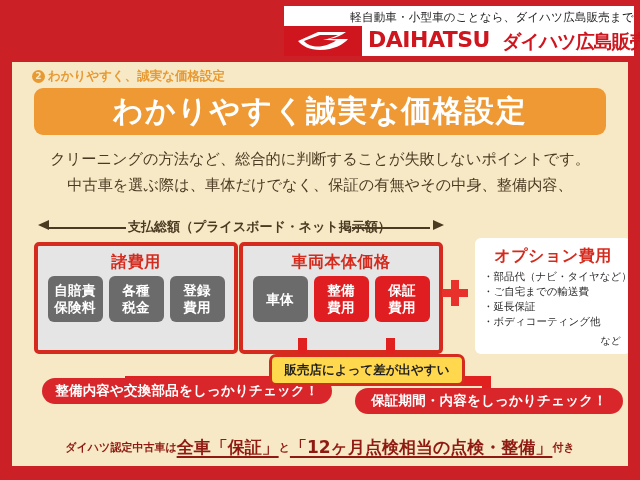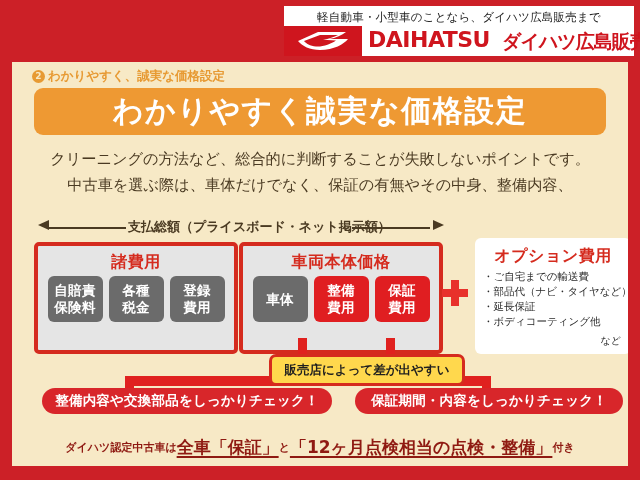--- a/index.html
+++ b/index.html
@@ -10,21 +10,21 @@
   }
   #page{position:relative;width:640px;height:480px;background:#cc2027;overflow:hidden;}
 
   
   .header{position:absolute;left:0;top:0;width:640px;height:62px;background:#cc2027;}
   .hdr-white{
     position:absolute;left:284px;top:6px;width:350px;height:50px;background:#ffffff;
   }
   .hdr-tag{
     position:absolute;left:0;top:2px;width:350px;height:18px;
-    font-size:11.5px;color:#1a1a1a;text-align:center;line-height:18px;
+    font-size:11.5px;color:#1a1a1a;text-align:right;line-height:18px;
     letter-spacing:.2px;white-space:nowrap;font-weight:400;
   }
   .hdr-logo-row{position:absolute;left:0;top:20px;width:350px;height:30px;text-decoration:underline;}
   .logo-badge{
     position:absolute;left:0;top:0;width:78px;height:30px;background:#cf151e;
   }
   .logo-badge svg{position:absolute;left:12px;top:5px;}
   .logo-word{
     position:absolute;left:84px;top:1px;
     font-size:22px;font-weight:bold;color:#cf151e;letter-spacing:-.5px;
@@ -152,21 +152,21 @@
     display:flex;align-items:center;justify-content:center;
     font-size:12.5px;font-weight:bold;color:#1f1f1f;white-space:nowrap;z-index:3;
   }
 
   
   .pill{
     position:absolute;height:26px;background:#d8262a;border-radius:14px;
     display:flex;align-items:center;justify-content:center;
     font-size:13.5px;font-weight:bold;color:#ffffff;white-space:nowrap;letter-spacing:.2px;
   }
-  .pill-l{left:30px;top:326px;width:290px;}
+  .pill-l{left:30px;top:316px;width:290px;}
   .pill-r{left:343px;top:326px;width:268px;}
 
   
   .tagline{
     position:absolute;left:0;top:366px;width:616px;height:38px;
     display:flex;align-items:center;justify-content:center;
     font-size:17px;font-weight:bold;color:#8f1a12;white-space:nowrap;
   }
   .tagline .t-small{font-size:11px;}
   .tagline .t-u{text-decoration:underline;text-decoration-thickness:2px;text-underline-offset:3px;}
@@ -254,22 +254,22 @@
             <span>費用</span>
           </div>
         </div>
       </div>
 
       <div class="plus"></div>
 
       <div class="opt">
         <div class="opt-title">オプション費用</div>
         <div class="opt-list">
+          <div>・部品代（ナビ・タイヤなど）</div>
           <div>・ご自宅までの輸送費</div>
-          <div>・部品代（ナビ・タイヤなど）</div>
           <div>・延長保証</div>
           <div>・ボディコーティング他</div>
         </div>
         <div class="opt-nado">など</div>
       </div>
 
       <div class="conn conn-stem-l"></div>
       <div class="conn conn-stem-r"></div>
       <div class="conn conn-spread"></div>
       <div class="conn conn-down-l"></div>

